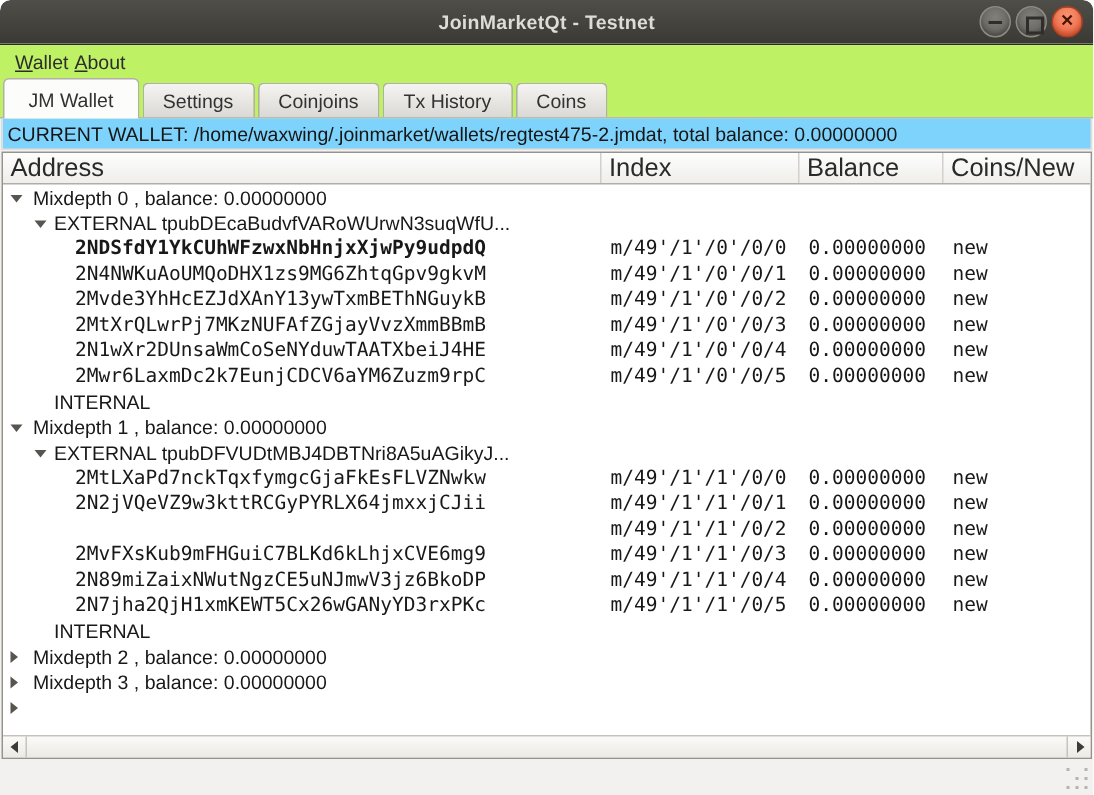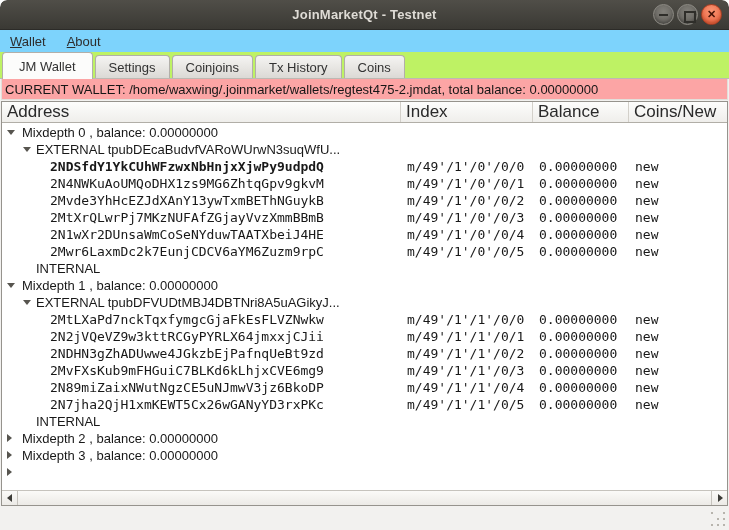--- a/index.html
+++ b/index.html
@@ -19,36 +19,36 @@
   .wbtn.gray { background:radial-gradient(circle at 50% 35%, #82807a, #5c5a55);
     border:1px solid #8d8b84; box-shadow:inset 0 -2px 3px rgba(0,0,0,.25); }
   .wbtn.min::after { content:""; position:absolute; left:5px; right:5px; top:9px; height:2px; background:#2f2e2a; }
   .wbtn.max::after { content:""; position:absolute; left:6px; top:6px; width:8px; height:8px; border:2px solid #2f2e2a; }
   .wbtn.close { background:radial-gradient(circle at 50% 30%, #fa9472, #e85d3a);
     border:1px solid #ab3f22; box-shadow:inset 0 -2px 3px rgba(120,30,0,.35);
     display:flex; align-items:center; justify-content:center;
     color:#471307; font-size:11px; font-weight:bold; line-height:1; }
 
   
-  .menubar { height:22px; flex:0 0 22px; background:#7dd3fc; display:flex; align-items:center;
-    padding-left:8px; gap:17px; font-size:13px; color:#2d2d2d; }
+  .menubar { height:22px; flex:0 0 22px; background:#bef264; display:flex; align-items:center;
+    padding-left:8px; font-size:13px; color:#2d2d2d; }
   .menu-item { padding:1px 2px; }
   .menu-item u { text-decoration:underline; }
 
   
   .tabbar { height:27px; flex:0 0 27px; background:#bef264; display:flex; align-items:flex-end;
     padding-left:2px; border-bottom:1px solid #bcb9b3; }
   .tab { height:23px; display:flex; align-items:center; padding:0 13px;
     background:linear-gradient(#f5f4f2,#dbd9d5); border:1px solid #b2afa9; border-bottom:none;
     border-radius:4px 4px 0 0; margin-right:2px; font-size:13px; color:#323232; white-space:nowrap; }
   .tab.active { height:27px; background:#fcfcfb; margin-bottom:-1px; padding:0 16px;
     position:relative; z-index:2; }
 
   
-  .banner { height:21px; flex:0 0 21px; background:#fca5a5; margin:0 1px;
+  .banner { height:21px; flex:0 0 21px; background:#7dd3fc; margin:0 1px;
     border:1px solid #e2dfda; border-top:none; display:flex; align-items:center;
     padding-left:3px; font-size:13px; color:#161616; white-space:nowrap; overflow:hidden; }
 
   
   .tree { flex:1 1 auto; margin:1px 1px 0 1px; border:1px solid #96938d; background:#fff;
     display:flex; flex-direction:column; overflow:hidden; }
   .thead { height:21px; flex:0 0 21px; display:flex;
     background:linear-gradient(#fdfdfc,#efeeeb); border-bottom:1px solid #b1aea7;
     font-size:17px; color:#2a2a2a;text-align:center; }
   .th { display:flex; align-items:center; padding-left:5px; border-right:1px solid #d3d0ca; }
@@ -179,21 +179,20 @@
           <span class="lbl mono" style="left: 537px;">0.00000000</span>
           <span class="lbl mono" style="left: 633px;">new</span>
         </div>
         <div class="trow">
           <span class="lbl mono" style="left: 48px;">2N2jVQeVZ9w3kttRCGyPYRLX64jmxxjCJii</span>
           <span class="lbl mono" style="left: 405px;">m/49'/1'/1'/0/1</span>
           <span class="lbl mono" style="left: 537px;">0.00000000</span>
           <span class="lbl mono" style="left: 633px;">new</span>
         </div>
         <div class="trow">
-          <span class="lbl mono" style="left: 48px;">2NDHN3gZhADUwwe4JGkzbEjPafnqUeBt9zd</span>
           <span class="lbl mono" style="left: 405px;">m/49'/1'/1'/0/2</span>
           <span class="lbl mono" style="left: 537px;">0.00000000</span>
           <span class="lbl mono" style="left: 633px;">new</span>
         </div>
         <div class="trow">
           <span class="lbl mono" style="left: 48px;">2MvFXsKub9mFHGuiC7BLKd6kLhjxCVE6mg9</span>
           <span class="lbl mono" style="left: 405px;">m/49'/1'/1'/0/3</span>
           <span class="lbl mono" style="left: 537px;">0.00000000</span>
           <span class="lbl mono" style="left: 633px;">new</span>
         </div>

